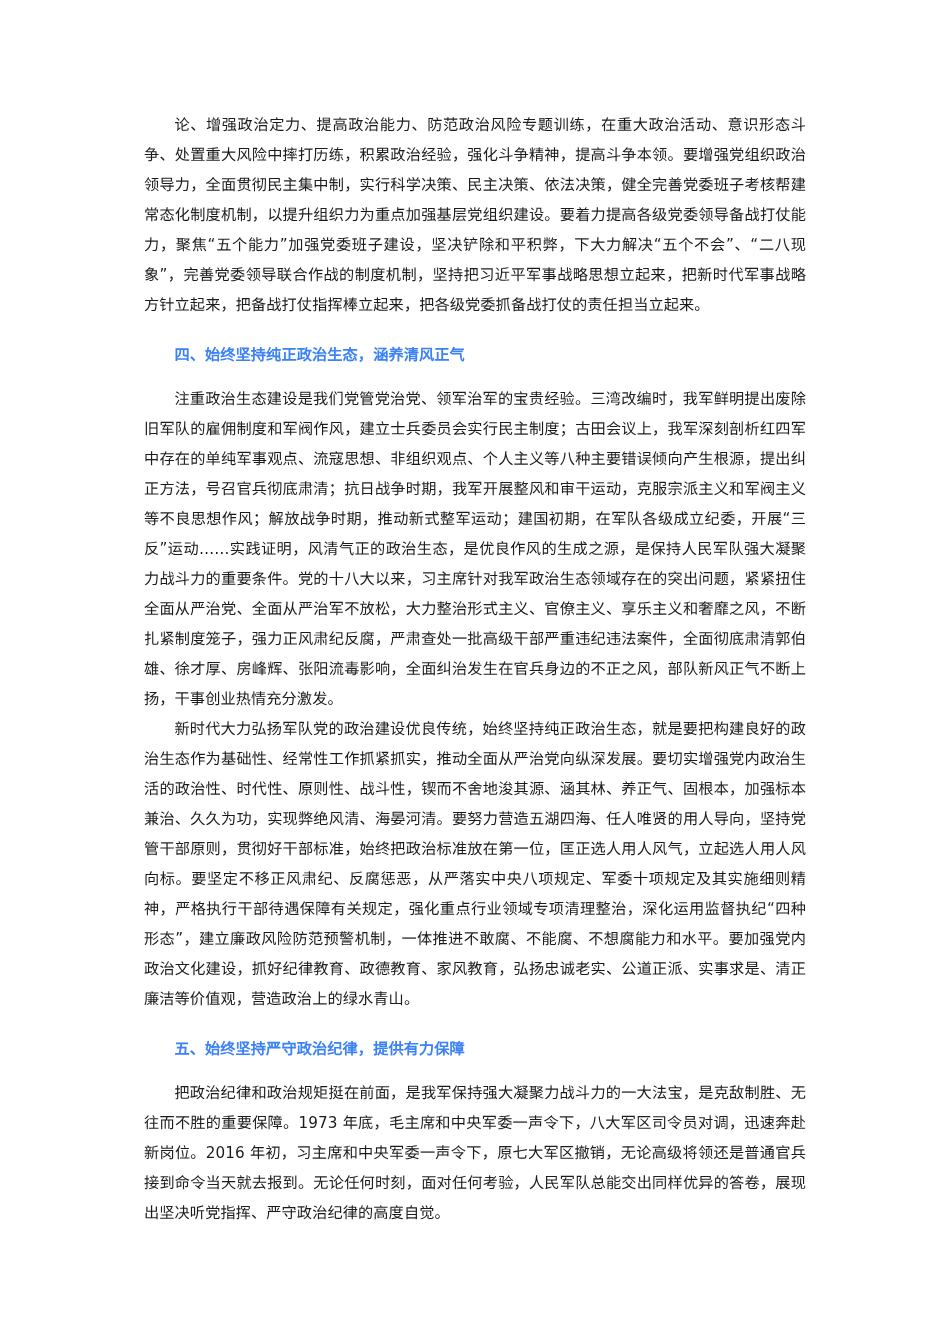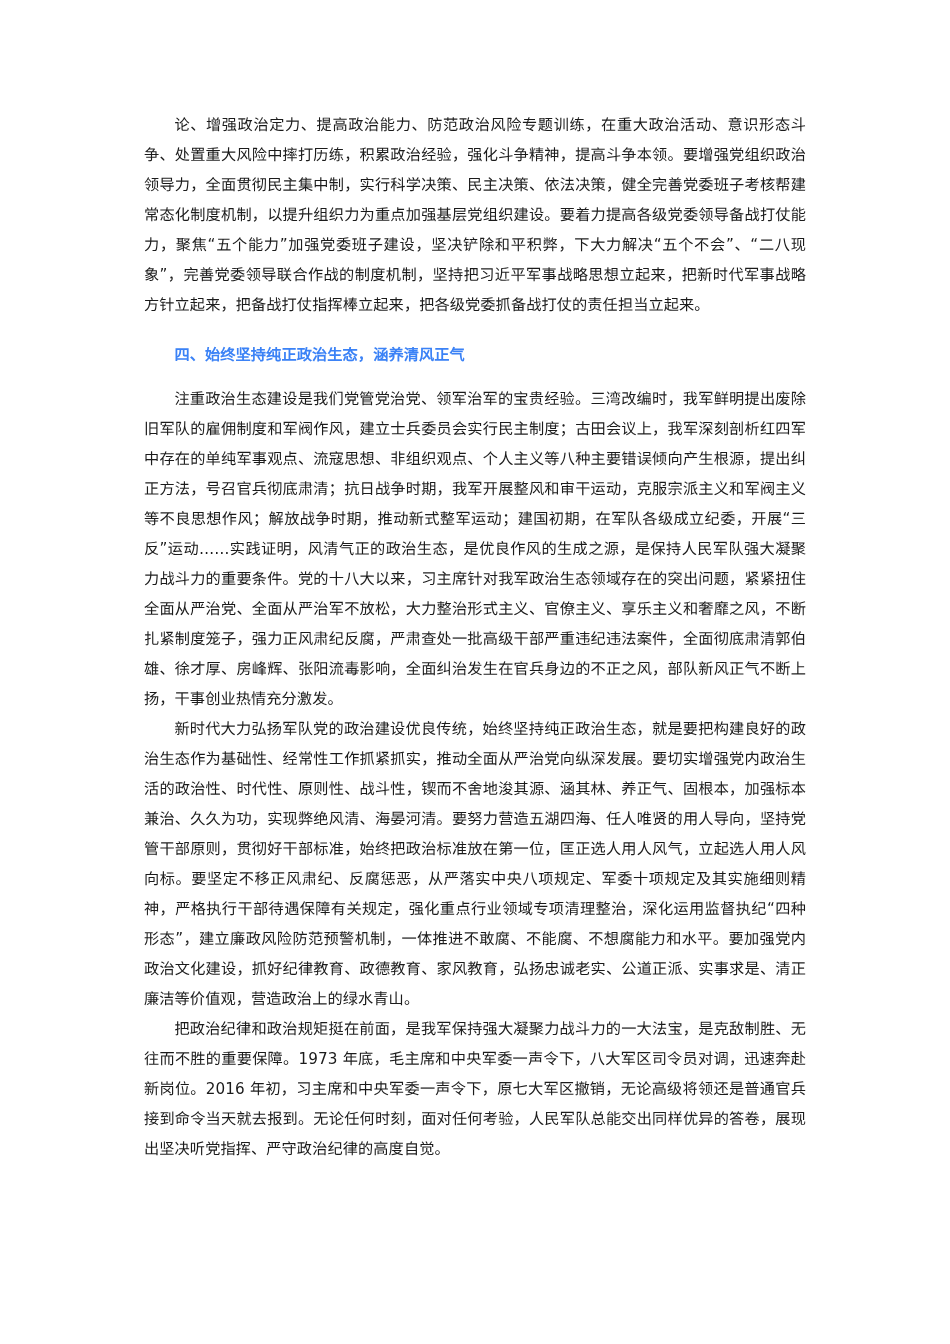--- a/index.html
+++ b/index.html
@@ -58,15 +58,16 @@
 </style>
 </head>
 <body>
 
 <div class="page">
   <div class="content" id="content-root">
       <p class="para">论、增强政治定力、提高政治能力、防范政治风险专题训练，在重大政治活动、意识形态斗争、处置重大风险中摔打历练，积累政治经验，强化斗争精神，提高斗争本领。要增强党组织政治领导力，全面贯彻民主集中制，实行科学决策、民主决策、依法决策，健全完善党委班子考核帮建常态化制度机制，以提升组织力为重点加强基层党组织建设。要着力提高各级党委领导备战打仗能力，聚焦“五个能力”加强党委班子建设，坚决铲除和平积弊，下大力解决“五个不会”、“二八现象”，完善党委领导联合作战的制度机制，坚持把习近平军事战略思想立起来，把新时代军事战略方针立起来，把备战打仗指挥棒立起来，把各级党委抓备战打仗的责任担当立起来。</p>
       <p class="heading spaced-top spaced-bottom">四、始终坚持纯正政治生态，涵养清风正气</p>
       <p class="para">注重政治生态建设是我们党管党治党、领军治军的宝贵经验。三湾改编时，我军鲜明提出废除旧军队的雇佣制度和军阀作风，建立士兵委员会实行民主制度；古田会议上，我军深刻剖析红四军中存在的单纯军事观点、流寇思想、非组织观点、个人主义等八种主要错误倾向产生根源，提出纠正方法，号召官兵彻底肃清；抗日战争时期，我军开展整风和审干运动，克服宗派主义和军阀主义等不良思想作风；解放战争时期，推动新式整军运动；建国初期，在军队各级成立纪委，开展“三反”运动……实践证明，风清气正的政治生态，是优良作风的生成之源，是保持人民军队强大凝聚力战斗力的重要条件。党的十八大以来，习主席针对我军政治生态领域存在的突出问题，紧紧扭住全面从严治党、全面从严治军不放松，大力整治形式主义、官僚主义、享乐主义和奢靡之风，不断扎紧制度笼子，强力正风肃纪反腐，严肃查处一批高级干部严重违纪违法案件，全面彻底肃清郭伯雄、徐才厚、房峰辉、张阳流毒影响，全面纠治发生在官兵身边的不正之风，部队新风正气不断上扬，干事创业热情充分激发。</p>
       <p class="para">新时代大力弘扬军队党的政治建设优良传统，始终坚持纯正政治生态，就是要把构建良好的政治生态作为基础性、经常性工作抓紧抓实，推动全面从严治党向纵深发展。要切实增强党内政治生活的政治性、时代性、原则性、战斗性，锲而不舍地浚其源、涵其林、养正气、固根本，加强标本兼治、久久为功，实现弊绝风清、海晏河清。要努力营造五湖四海、任人唯贤的用人导向，坚持党管干部原则，贯彻好干部标准，始终把政治标准放在第一位，匡正选人用人风气，立起选人用人风向标。要坚定不移正风肃纪、反腐惩恶，从严落实中央八项规定、军委十项规定及其实施细则精神，严格执行干部待遇保障有关规定，强化重点行业领域专项清理整治，深化运用监督执纪“四种形态”，建立廉政风险防范预警机制，一体推进不敢腐、不能腐、不想腐能力和水平。要加强党内政治文化建设，抓好纪律教育、政德教育、家风教育，弘扬忠诚老实、公道正派、实事求是、清正廉洁等价值观，营造政治上的绿水青山。</p>
+      <p class="heading spaced-top spaced-bottom">五、始终坚持严守政治纪律，提供有力保障</p>
       <p class="para">把政治纪律和政治规矩挺在前面，是我军保持强大凝聚力战斗力的一大法宝，是克敌制胜、无往而不胜的重要保障。1973 年底，毛主席和中央军委一声令下，八大军区司令员对调，迅速奔赴新岗位。2016 年初，习主席和中央军委一声令下，原七大军区撤销，无论高级将领还是普通官兵接到命令当天就去报到。无论任何时刻，面对任何考验，人民军队总能交出同样优异的答卷，展现出坚决听党指挥、严守政治纪律的高度自觉。</p>
     </div>
 </div>
 
 </body></html>

